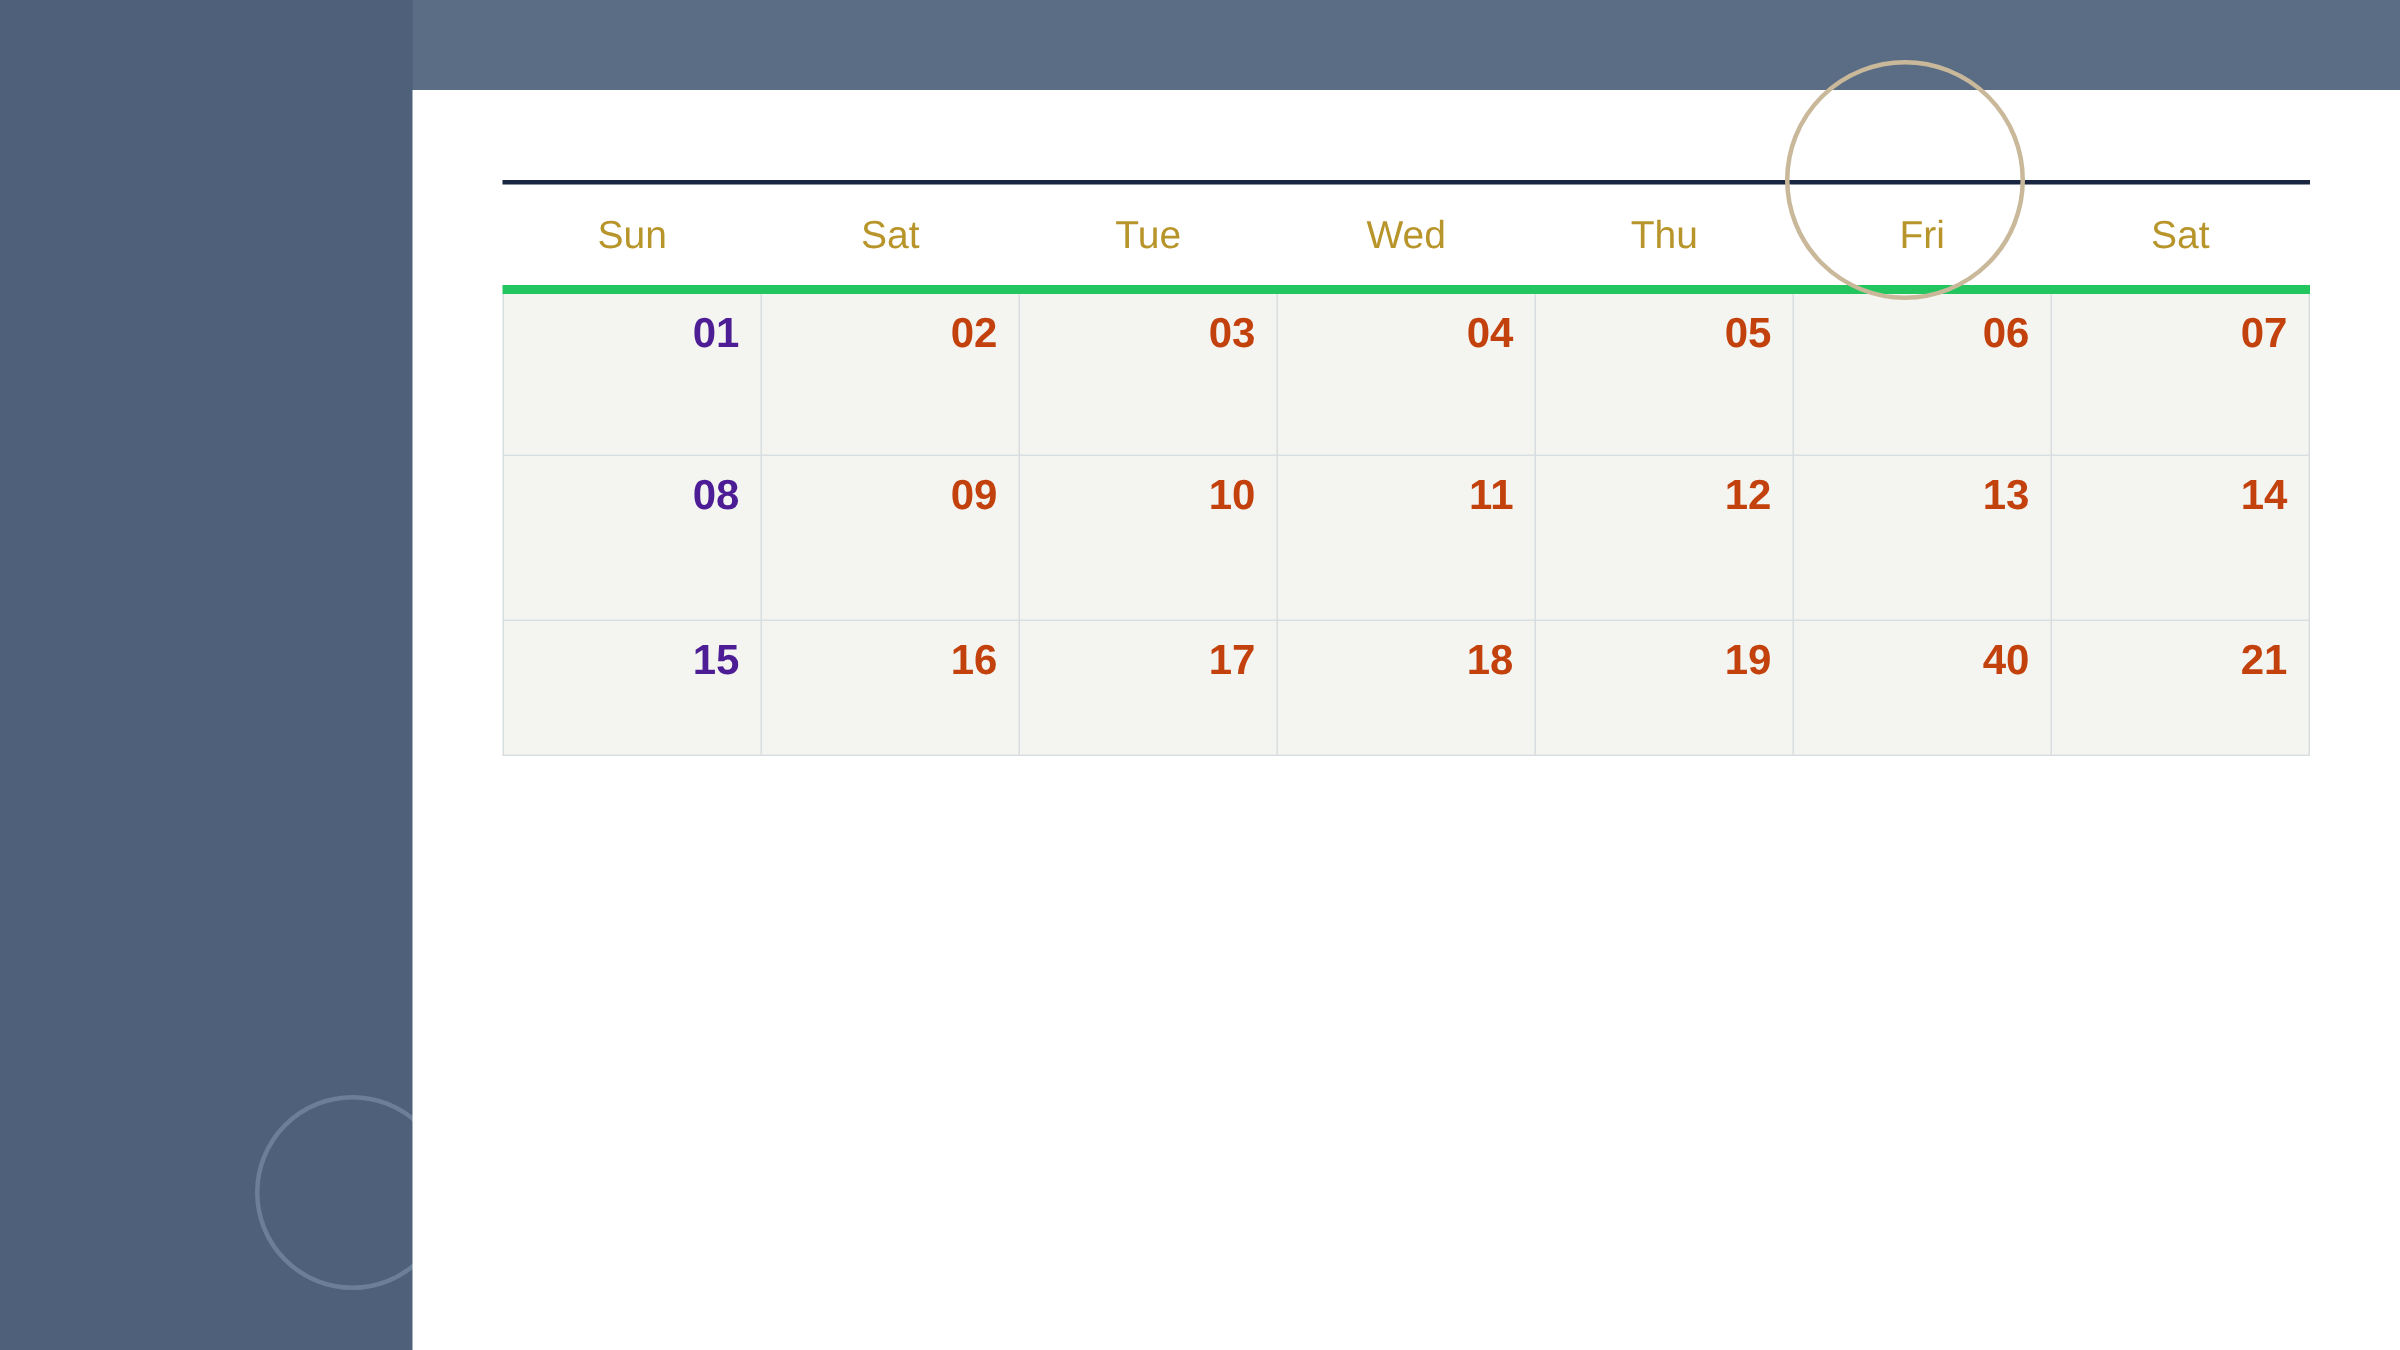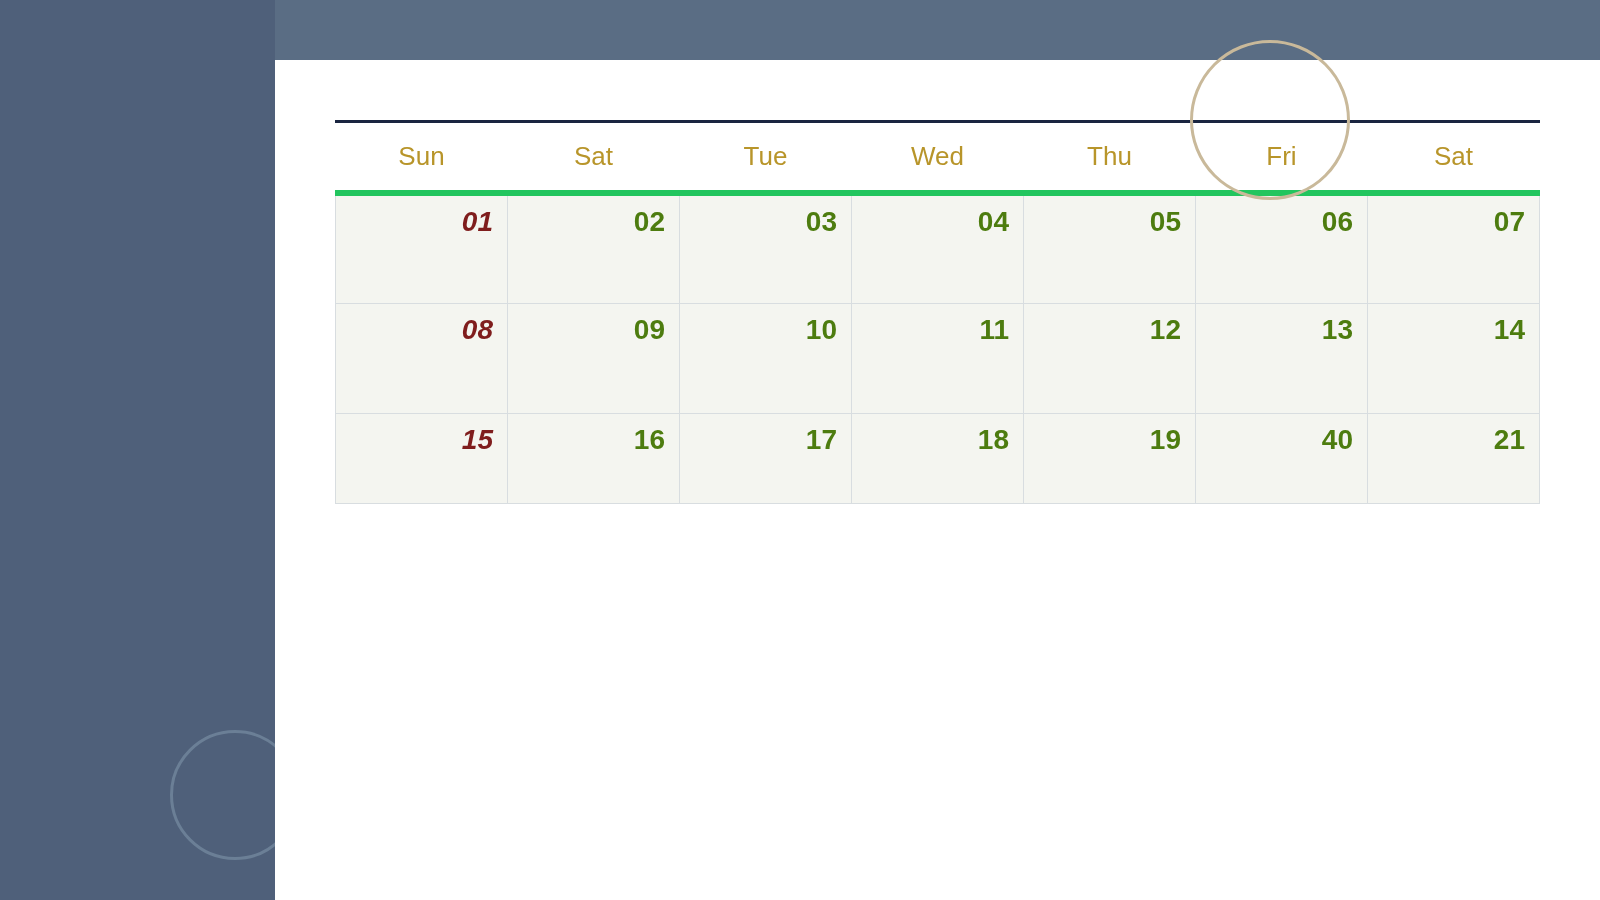--- a/index.html
+++ b/index.html
@@ -148,27 +148,26 @@
     }
 
     .calendar-grid tbody tr td {
       border: 1px solid #d8dde0;
       vertical-align: top;
       padding: 10px 14px;
       height: 110px;
       background-color: #f4f5f0;
       font-size: 28px;
       font-weight: 700;
-      color: #4d7c0f;
+      color: #c2410c;
       text-align: right;
     }
 
     .calendar-grid tbody tr td.sunday {
-      color: #7f1d1d;
-      font-style: italic;
+      color: #4c1d95;
     }
 
     .calendar-grid tbody tr:last-child td {
       height: 90px;
     }
   </style>
 </head>
 <body>
 
 <div class="top-bar"></div>

